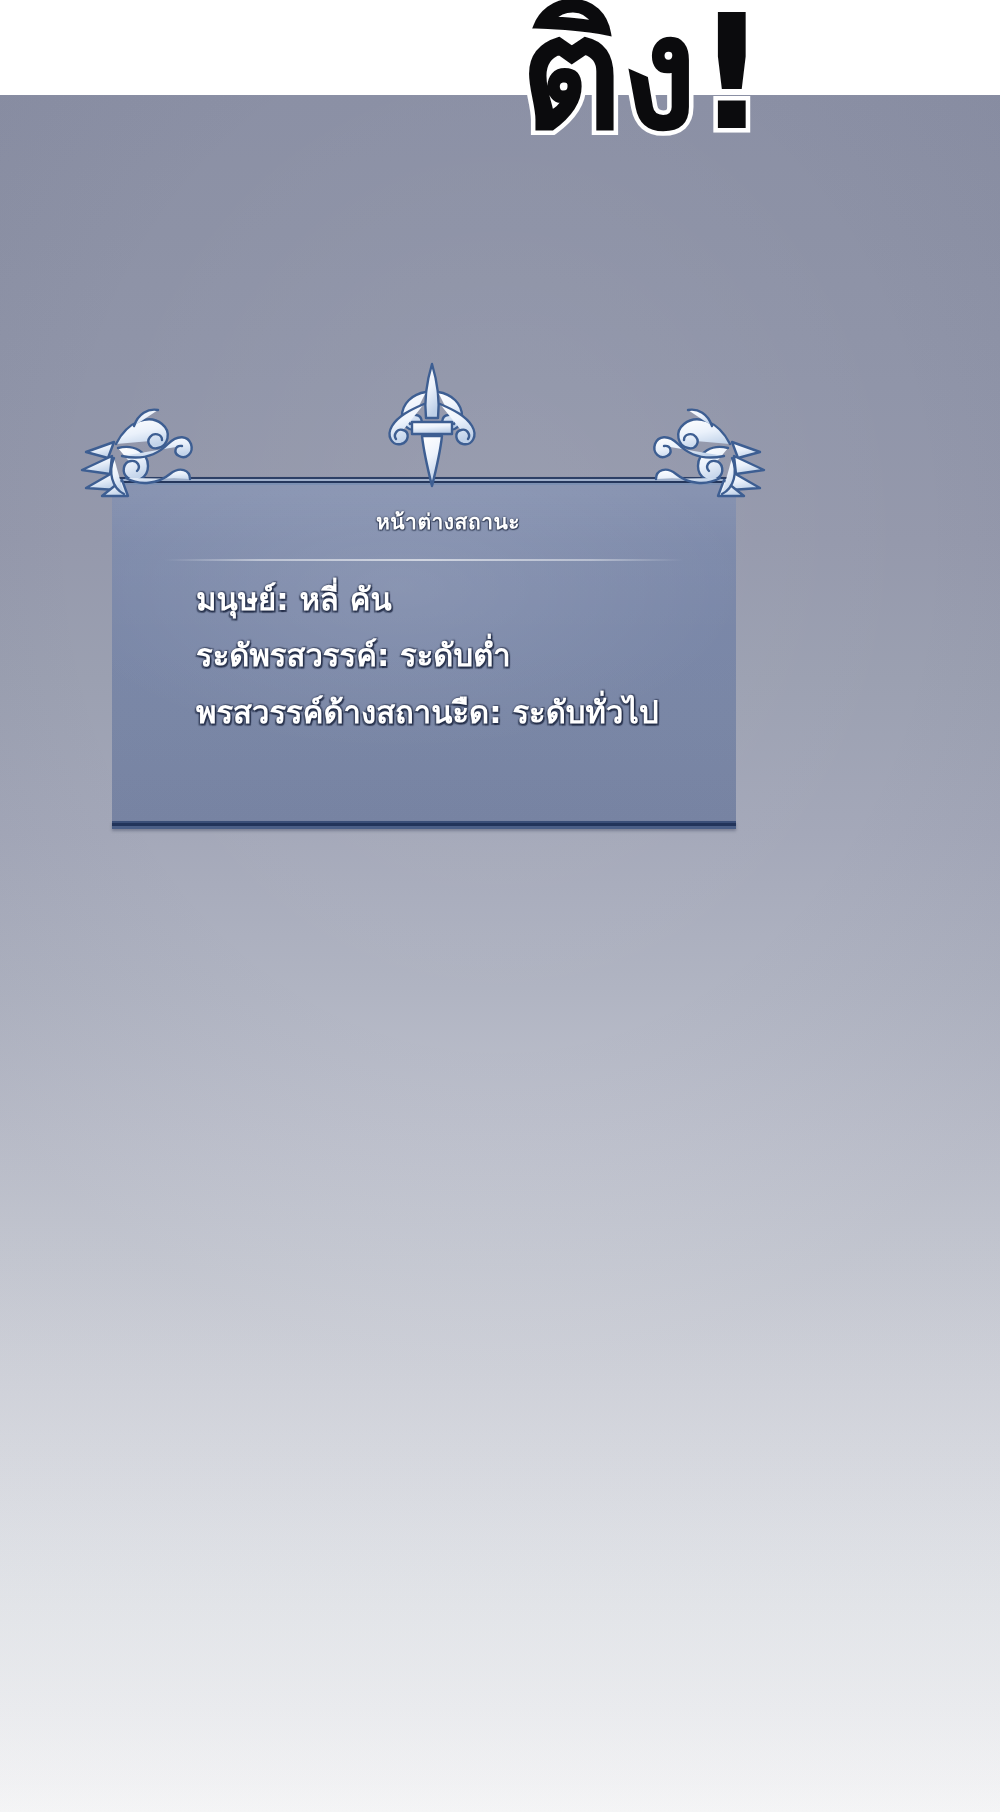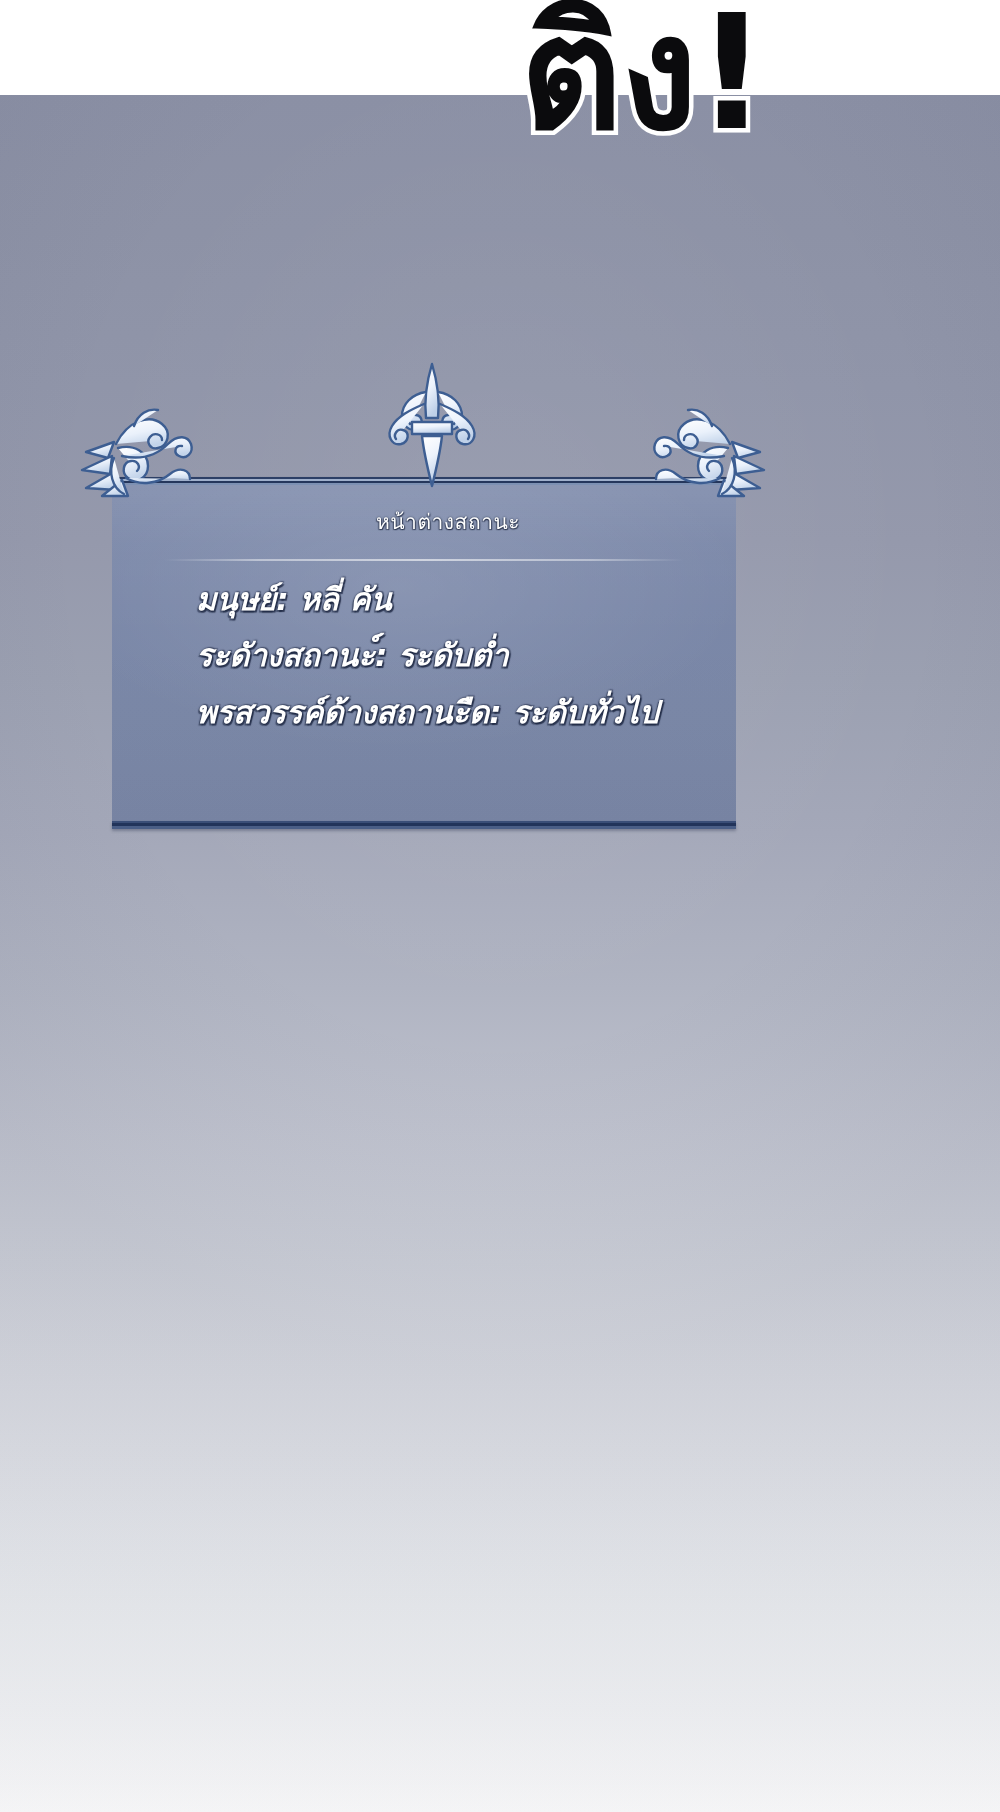--- a/index.html
+++ b/index.html
@@ -154,21 +154,21 @@
   }
 
   
   .sw-title {
     position: absolute;
     left: 0;
     top: 28px;
     width: 672px;
     text-align: center;
     font-size: 21px;
-    font-weight: 400;
+    font-weight: 700;
     color: #ffffff;
     letter-spacing: 0.5px;
     text-shadow:
       0 0 2px rgba(25,35,60,0.85),
       1px 1px 1px rgba(25,35,60,0.7),
       -1px 1px 1px rgba(25,35,60,0.5);
   }
 
   .sw-divider {
     position: absolute;
@@ -194,21 +194,20 @@
     font-size: 31px;
     font-weight: 700;
     color: #ffffff;
     line-height: 1.82;
     white-space: nowrap;
     text-shadow:
       0 0 2px rgba(28,38,64,0.9),
       1.5px 1.5px 1px rgba(28,38,64,0.8),
       -1.5px 1.5px 1px rgba(28,38,64,0.55),
       1.5px -1.5px 1px rgba(28,38,64,0.45);
-    font-style: italic;
   }
 
   
   .orn {
     position: absolute;
     z-index: 8;
     pointer-events: none;
   }
   .orn-left   { left: 78px;  top: 386px;  width: 120px; height: 112px; }
   .orn-center { left: 378px; top: 358px;  width: 108px; height: 136px; }
@@ -231,21 +230,21 @@
   <div class="status-window">
     <div class="sw-frame-top"></div>
     <div class="sw-body"></div>
     <div class="sw-frame-bottom"></div>
 
     <div class="sw-title">หน้าต่างสถานะ</div>
     <div class="sw-divider"></div>
 
     <div class="sw-lines">
       <div class="sw-line">มนุษย์: หลี่ คัน</div>
-      <div class="sw-line">ระดัางสถานะ์: ระดับต่ำ</div>
+      <div class="sw-line">ระดัพรสวรรค์: ระดับต่ำ</div>
       <div class="sw-line">พรสวรรค์ด้างสถานะืด: ระดับทั่วไป</div>
     </div>
   </div>
 
   <div class="orn orn-left">
     <svg viewBox="0 0 120 112" width="120" height="112" xmlns="http://www.w3.org/2000/svg">
       <defs>
         <linearGradient id="ogL" x1="0" y1="0" x2="0.4" y2="1">
           <stop offset="0%" stop-color="#ffffff"></stop>
           <stop offset="55%" stop-color="#eaf1fb"></stop>

